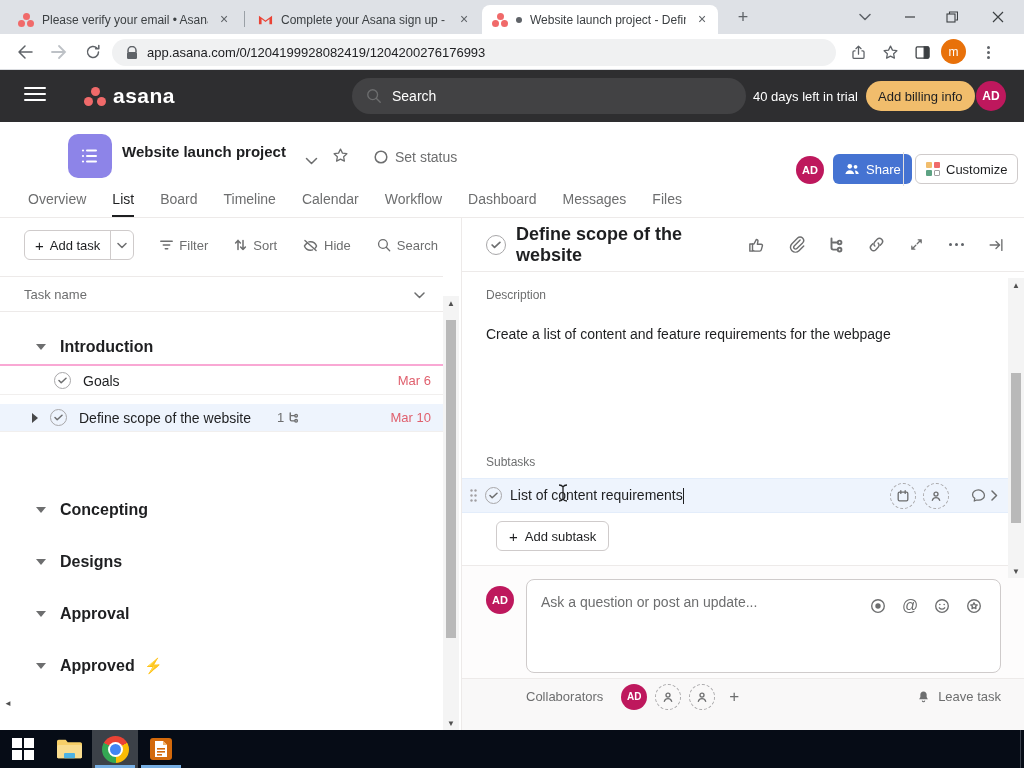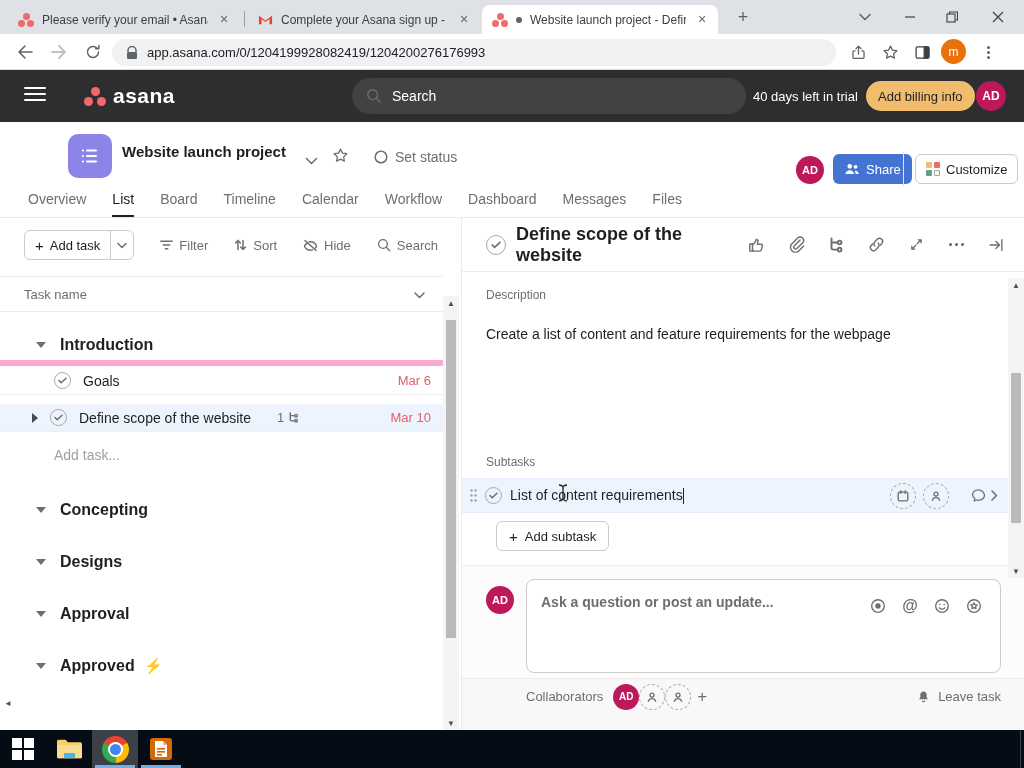--- a/index.html
+++ b/index.html
@@ -64,22 +64,22 @@
   #detail { position:absolute; left:461px; top:218px; width:563px; height:512px; border-left:1px solid #edeae9; background:#fff; }
   #dt-header { position:absolute; left:0; top:0; width:563px; height:54px; border-bottom:1px solid #edeae9; display:flex; align-items:center; padding:0 14px 0 24px; gap:10px; }
   #dt-title { font-size:18px; font-weight:bold; color:#1e1f21; flex:1; }
   .dt-ic { width:30px; height:30px; display:flex; align-items:center; justify-content:center; border-radius:6px; }
   .label { font-size:12px; color:#6d6e6f; }
   #subtask-row { position:absolute; left:0; top:260px; width:546px; height:35px; background:#eef4fd; display:flex; align-items:center; gap:8px; padding:0 10px 0 8px; font-size:14px; color:#1e1f21; border-top:1px solid #e3edfb; border-bottom:1px solid #e3edfb; }
   .caret-bar { display:inline-block; width:1px; height:16px; background:#1e1f21; vertical-align:middle; }
   .dashed-circ { width:26px; height:26px; border:1px dashed #a8a7a9; border-radius:50%; display:flex; align-items:center; justify-content:center; flex:0 0 auto; }
   #add-subtask-btn { position:absolute; left:34px; top:303px; height:30px; padding:0 12px; border:1px solid #cfcbcb; border-radius:6px; display:flex; align-items:center; gap:7px; font-size:13px; color:#1e1f21; background:#fff; }
   #comment-block { position:absolute; left:0; top:347px; width:563px; height:113px; border-top:1px solid #edeae9; background:#fdfcfc; }
-  #comment-box { position:absolute; left:64px; top:13px; width:475px; height:94px; background:#fff; border:1px solid #cfcbcb; border-radius:8px; padding:14px; font-size:14px; color:#6d6e6f; display:flex; gap:8px;font-weight:bold; }
-  #collab-row { position:absolute; left:0; top:460px; width:563px; height:52px; background:#f9f8f8; border-top:1px solid #edeae9; display:flex; align-items:center; padding:0 24px 16px 64px; font-size:13px; color:#6d6e6f; }
+  #comment-box { position:absolute; left:64px; top:13px; width:475px; height:94px; background:#fff; border:1px solid #cfcbcb; border-radius:8px; padding:14px; font-size:14px; color:#6d6e6f; display:flex; gap:8px; }
+  #collab-row { position:absolute; left:0; top:460px; width:563px; height:52px; background:#f9f8f8; border-top:1px solid #edeae9; display:flex; align-items:center; padding:0 24px 16px 64px; gap:8px; font-size:13px; color:#6d6e6f; }
   
   #taskbar { position:absolute; left:0; top:730px; width:1024px; height:38px; background:#060c16; display:flex; align-items:stretch; }
   .tb-tile { width:46px; display:flex; align-items:center; justify-content:center; position:relative; }
   .tb-underline { position:absolute; left:3px; right:3px; bottom:0; height:3px; background:#76aee3; }
   .chrome-logo { width:27px; height:27px; border-radius:50%; background:conic-gradient(from -60deg,#ea4335 0 120deg,#fbbc05 0 240deg,#34a853 0); position:relative; }
   .chrome-logo::before { content:""; position:absolute; inset:6px; background:#fff; border-radius:50%; }
   .chrome-logo::after { content:""; position:absolute; inset:8px; background:#4285f4; border-radius:50%; }
   .asana-dots { position:relative; width:16px; height:14px; flex:0 0 auto; }
   .asana-dots i { position:absolute; width:7px; height:7px; border-radius:50%; background:#f06a6a; }
   .asana-dots i:nth-child(1){ left:4.5px; top:0; } .asana-dots i:nth-child(2){ left:0; bottom:0; } .asana-dots i:nth-child(3){ right:0; bottom:0; }
@@ -311,21 +311,21 @@
       </span>
   </div>
 
   <div id="col-header">
     <span>Task name</span>
     <span style="margin-left:auto"><svg class="ic" width="11" height="7" viewBox="0 0 11 7">
           <path d="M1 1l4.5 4.5L10 1"></path>
         </svg></span>
   </div>
 
-  <div class="secrow" style="top:112px;border-bottom:6px solid #f9a8d4">
+  <div class="secrow" style="top:112px;border-bottom:2px solid #f9a8d4">
     <span class="tri-down"></span>
     <span>Introduction</span>
   </div>
 
   <div class="lrow" style="top:149px;padding-left:54px;gap:12px">
     <span class="ckc">
         <svg class="ic" width="9" height="7" viewBox="0 0 9 7" stroke="#a8a7a9">
           <path d="M1 3.5l2.2 2.2L8 1.2"></path>
         </svg>
       </span>
@@ -346,23 +346,20 @@
       <svg class="ic" width="13" height="13" viewBox="0 0 14 14">
           <path d="M3.5 2v7.2c0 .9.5 1.4 1.4 1.4h3"></path>
           <circle cx="9.8" cy="10.6" r="1.4"></circle>
           <circle cx="9.8" cy="5" r="1.4"></circle>
           <path d="M4.5 5h3.5"></path>
         </svg>
     </span>
     <span class="due">Mar 10</span>
   </div>
 
-  <div class="lrow" style="top:223px;padding-left:54px;color:#a2a0a2;border-bottom:none">
-    <span>Add task...</span>
-  </div>
 
   <div class="secrow" style="top:274px">
       <span class="tri-down"></span>
       <span>Concepting</span>
     </div>
   <div class="secrow" style="top:326px">
       <span class="tri-down"></span>
       <span>Designs</span>
     </div>
   <div class="secrow" style="top:378px">

